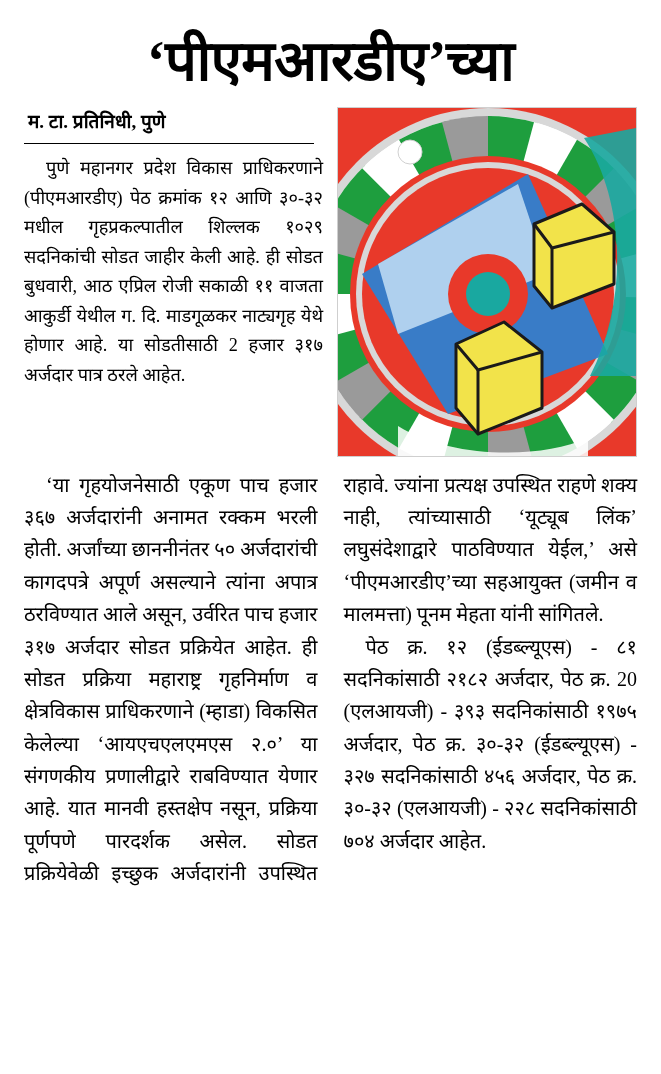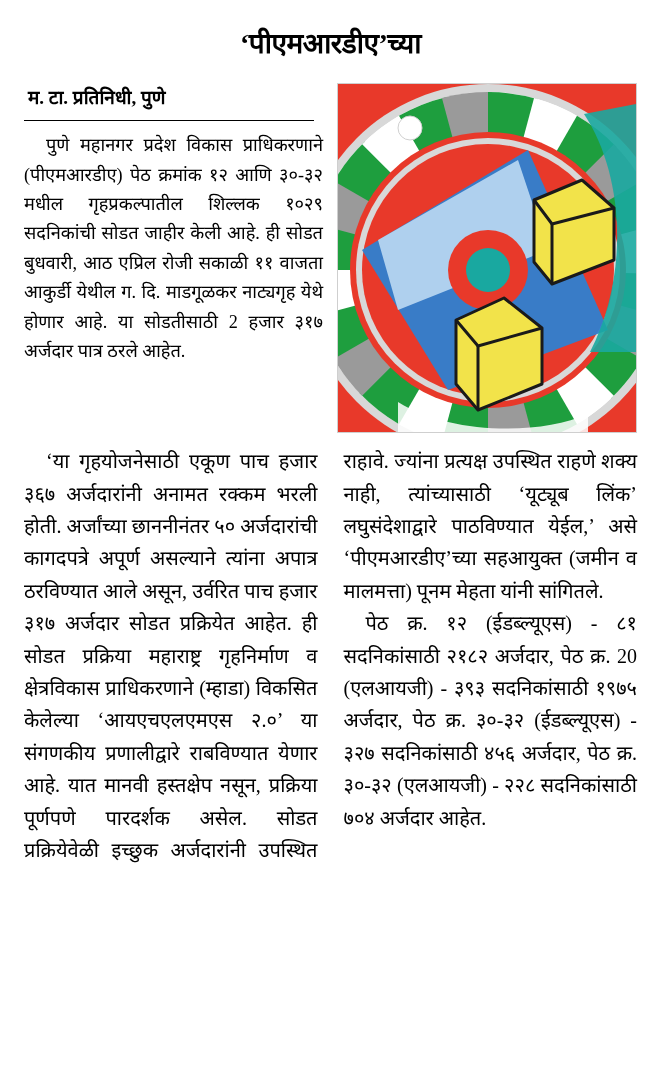--- a/index.html
+++ b/index.html
@@ -20,37 +20,37 @@
     height: 1074px;
     box-sizing: border-box;
     padding: 26px 24px 10px 24px;
   }
 
   
   .headline {
     text-align: center;
     font-family: "Liberation Serif", serif;
     font-weight: bold;
-    font-size: 28px;
+    font-size: 56px;
     line-height: 1.26;
     letter-spacing: -0.5px;
     color: #000;
     margin: 0 0 6px 0;
   }
   .headline-line {
     display: block;
     white-space: nowrap;
   }
 
   
   .byline {
     font-family: "Liberation Serif", serif;
     font-weight: bold;
     font-size: 19px;
-    margin: 22px 0 2px 4px;
+    margin: 10px 0 2px 4px;
   }
   .byline-rule {
     border: 0;
     border-top: 1.5px solid #000;
     margin: 6px 0 10px 0;
     width: 290px;
   }
 
   
   .body-wrap {

